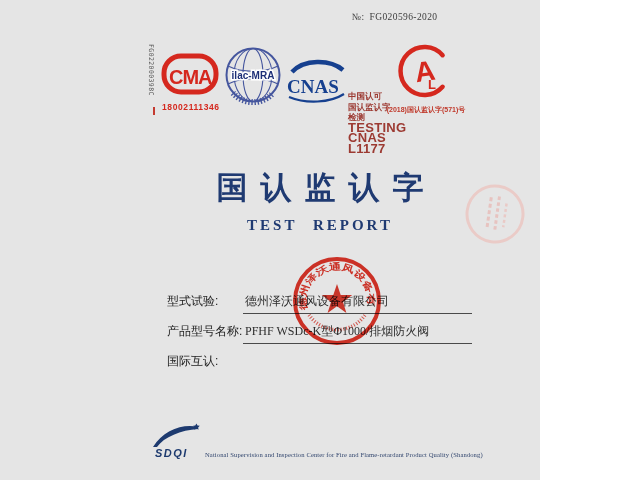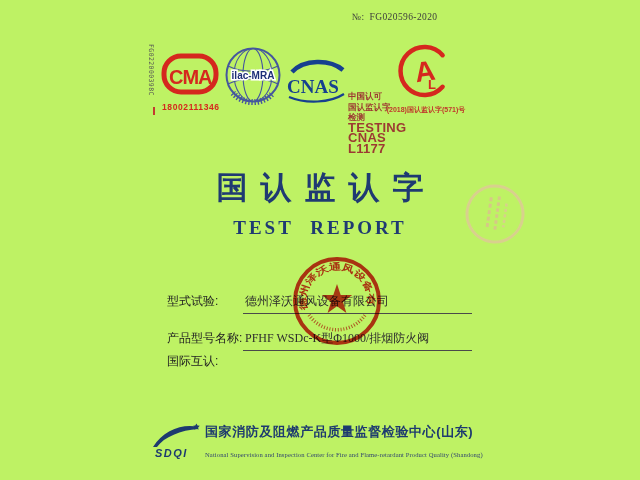--- a/index.html
+++ b/index.html
@@ -1,17 +1,17 @@
 <!DOCTYPE html>
 <html><head>
 <meta charset="utf-8">
 <style>
   html,body{margin:0;padding:0;background:#ffffff;}
   .page{
-    position:relative;width:640px;height:480px;background:#bef264;
+    position:relative;width:540px;height:480px;background:#e5e5e5;
     overflow:hidden;font-family:"Liberation Sans",sans-serif;color:#2a2a2a;
   }
   
   .report-no{position:absolute;left:352px;top:12px;font-family:"Liberation Serif",serif;
     font-size:9.5px;color:#3c3c3c;letter-spacing:.4px;}
   .report-no .no-label{margin-right:5px;}
   
   .side-code{position:absolute;left:147px;top:44px;writing-mode:vertical-rl;
     font-family:"DejaVu Sans Mono",monospace;font-size:6.5px;color:#555;letter-spacing:.4px;}
   .red-tick{position:absolute;left:153px;top:107px;width:2px;height:8px;background:#c43a30;}
@@ -23,30 +23,30 @@
   .cnas-block{position:absolute;left:348px;top:54px;width:60px;line-height:10.5px;
     font-size:8.5px;font-weight:bold;color:#9c3a32;margin-top:37px;}
   .cnas-block .en{font-size:13px;letter-spacing:.3px;}
   .cal-svg{left:398px;top:44px;}
   .cal-caption{position:absolute;left:383px;top:105px;width:86px;text-align:center;
     font-size:7px;font-weight:bold;color:#c0392b;}
   
   .title-zh{position:absolute;left:0;top:167px;width:640px;text-align:center;
     font-size:31px;font-weight:bold;color:#1f3a72;letter-spacing:13px;text-indent:13px;}
   .title-en{position:absolute;left:0;top:217px;width:640px;text-align:center;
-    font-family:"Liberation Serif",serif;font-size:19px;font-weight:bold;color:#1f3a72;
+    font-family:"Liberation Serif",serif;font-size:15px;font-weight:bold;color:#1f3a72;
     letter-spacing:3px;word-spacing:9px;}
   
   .field{position:absolute;left:167px;width:310px;height:22px;font-size:12px;}
   .field .flabel{position:absolute;left:0;top:0;width:76px;font-weight:500;color:#222;}
   .field:nth-of-type(1) .flabel{letter-spacing:1.5px;}
   .field:nth-of-type(3) .flabel{letter-spacing:6px;}
   .field .fvalue{position:absolute;left:76px;top:0;width:227px;border-bottom:1.5px solid #4a4a4a;
     padding:0 0 3px 2px;color:#2d2d2d;font-family:"Liberation Serif",serif;}
-  .f1{top:293px;} .f2{top:330px;} .f3{top:353px;}
+  .f1{top:293px;} .f2{top:323px;} .f3{top:353px;}
   
   .seal{position:absolute;left:289px;top:253px;z-index:5;opacity:.92;mix-blend-mode:multiply;}
   .bleed-stamp{position:absolute;left:460px;top:180px;opacity:.55;z-index:4;}
   
   .footer-logo{position:absolute;left:150px;top:421px;}
   .org-zh{position:absolute;left:205px;top:423px;font-size:13px;font-weight:bold;
     color:#1d3a6f;letter-spacing:.6px;}
   .org-en{position:absolute;left:205px;top:451px;font-family:"Liberation Serif",serif;
     font-size:6.6px;color:#33476f;letter-spacing:.1px;}
 </style>
@@ -133,16 +133,15 @@
       <line x1="37" y1="16" x2="37" y2="52" stroke="#e9a8a2" stroke-width="3" stroke-dasharray="3.5 2.5"></line>
       <line x1="45" y1="22" x2="45" y2="46" stroke="#eeb4ae" stroke-width="2.5" stroke-dasharray="3 2.5"></line>
     </g>
   </svg>
 
   <svg class="footer-logo" width="52" height="38" viewBox="0 0 52 38">
     <path d="M3 26 C13 9,34 2,48 6 L48 8 C31 9,14 16,7 26 Z" fill="#1d3a6f"></path>
     <path d="M44 3 l1.4 2.6 2.8.4 -2 2 .5 2.8 -2.7-1.4 -2.6 1.4 .5-2.8 -2-2 2.7-.4 Z" fill="#1d3a6f" transform="scale(.8) translate(14 0)"></path>
     <text x="5" y="36" font-size="11" font-weight="bold" font-style="italic" fill="#1d3a6f" font-family="Liberation Sans,sans-serif" letter-spacing="1.5">SDQI</text>
   </svg>
-  <div class="org-zh">国家消防及阻燃产品质量监督检验中心(山东)</div>
   <div class="org-en">National Supervision and Inspection Center for Fire and Flame-retardant Product Quality (Shandong)</div>
 
 </div>
 
 </body></html>

